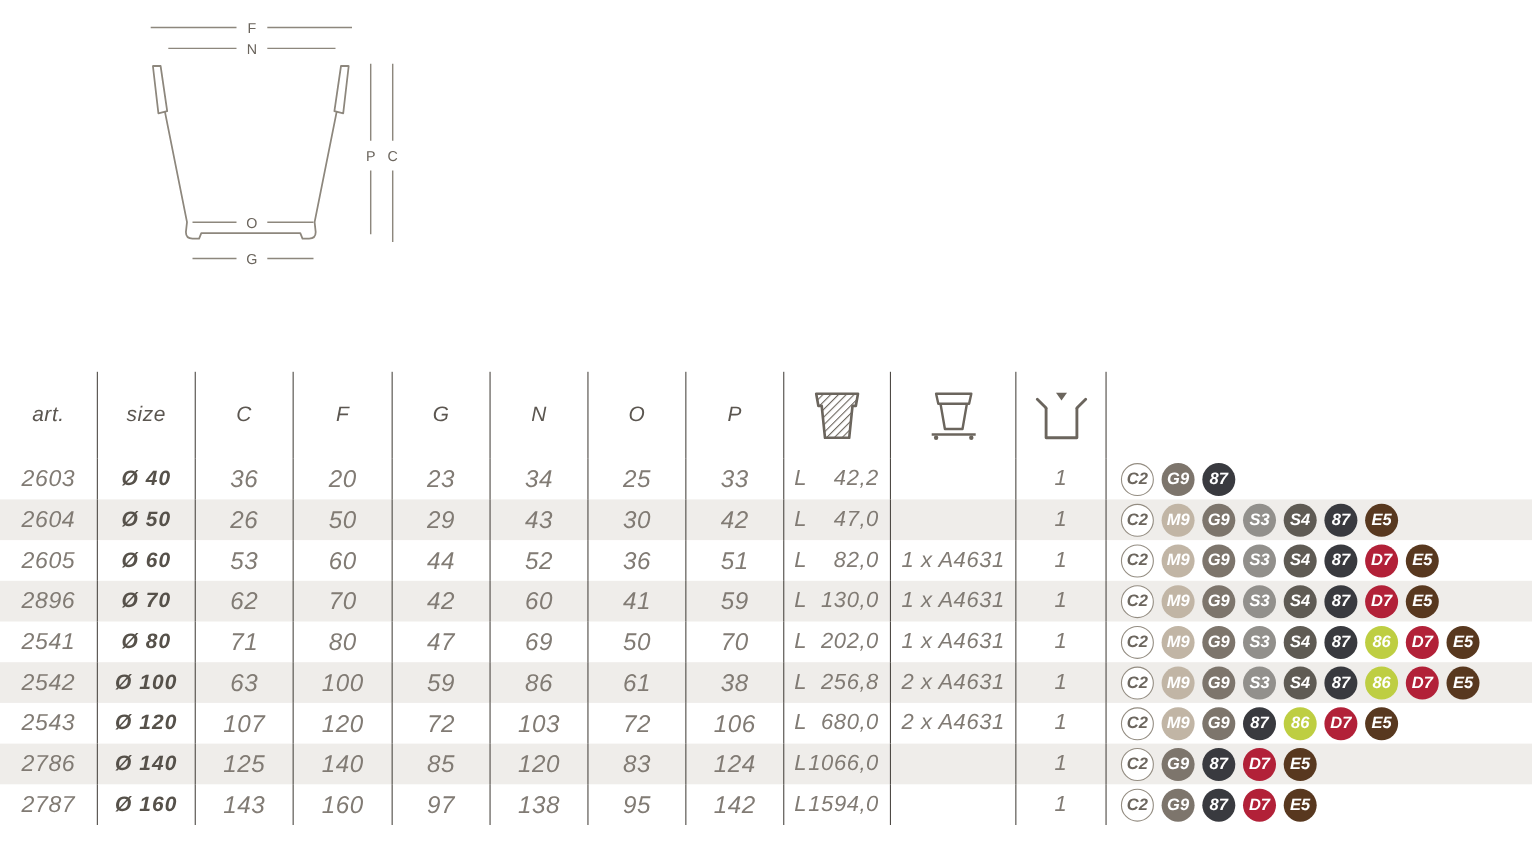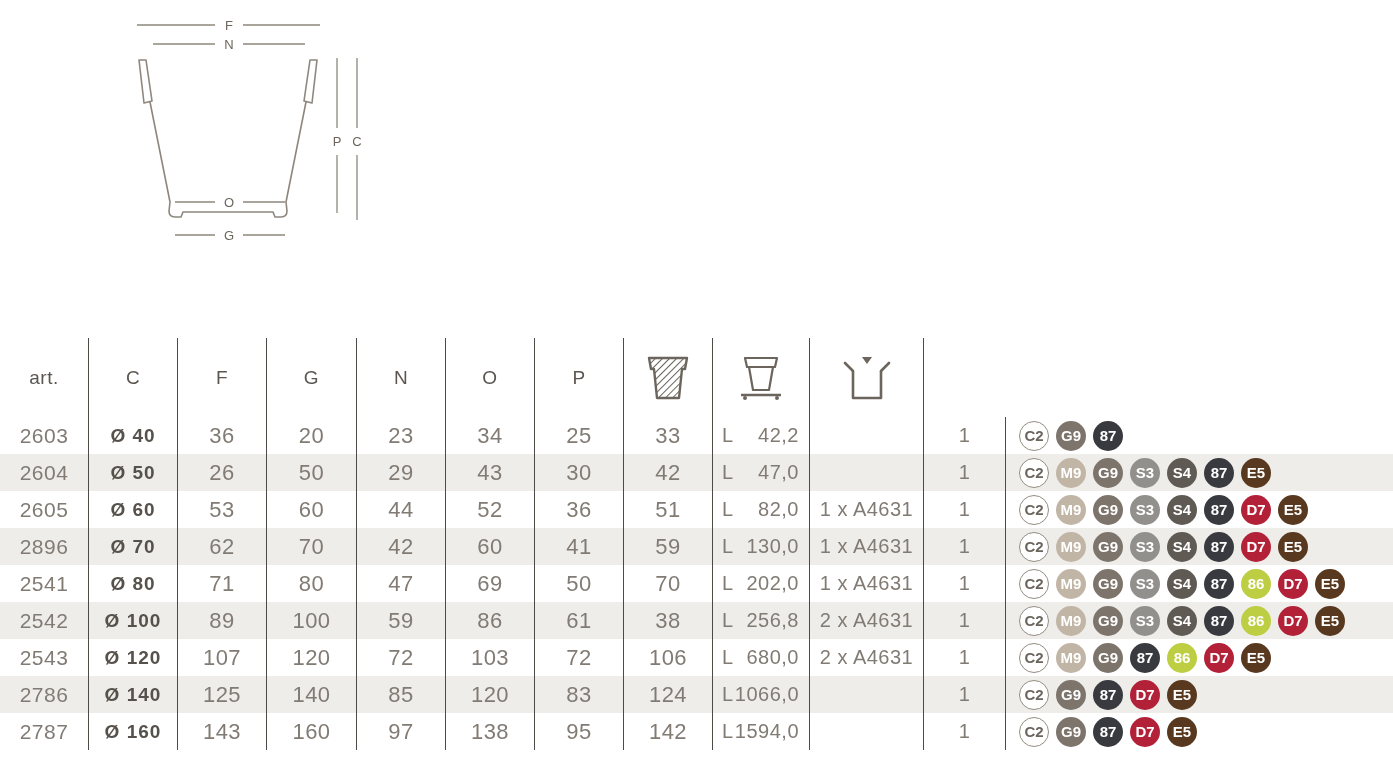--- a/index.html
+++ b/index.html
@@ -10,21 +10,21 @@
   }
 
   
   .diagram { position:absolute; left:103px; top:5px; width:275px; height:250px; }
   .diagram svg { display:block; }
   .dim-line { stroke:#8d877d; stroke-width:1.3; fill:none; }
   .pot-line { stroke:#8d877d; stroke-width:1.6; fill:none; stroke-linejoin:round; stroke-linecap:round; }
   .dim-label { fill:#6b655d; font-size:13px; font-family:"Liberation Sans", sans-serif; }
 
   
-  .spec-table { position:absolute; left:0; top:338px; width:1393px; color:#817b74; }
+  .spec-table { position:absolute; left:0; top:338px; width:1393px; color:#817b74;font-style:italic; }
   .tr {
     display:grid;
     grid-template-columns:89px 89px 89px 90px 89px 89px 89px 89px 97px 114px 82px 1fr;
     align-items:stretch;
   }
   .thead-row { height:79px; }
   .body-row { height:37px; }
   .striped { background:#efedea; }
   .td, .th {
     display:flex; align-items:center; justify-content:center;
@@ -78,20 +78,21 @@
 
     <line class="dim-line" x1="254" y1="53" x2="254" y2="123"></line>
     <line class="dim-line" x1="254" y1="150" x2="254" y2="215"></line>
     <text class="dim-label" x="254" y="141" text-anchor="middle">C</text>
   </svg>
 </div>
 
 <div class="spec-table">
   <div class="tr thead-row">
     <div class="th">art.</div>
+    <div class="th">size</div>
     <div class="th">C</div>
     <div class="th">F</div>
     <div class="th">G</div>
     <div class="th">N</div>
     <div class="th">O</div>
     <div class="th">P</div>
 
     <div class="th icon-head">
       <svg width="46" height="48" viewBox="0 0 46 48">
         <defs>
@@ -247,21 +248,21 @@
           <div class="swatch" style="background: rgb(95, 91, 84); color: rgb(255, 255, 255);">S4</div>
           <div class="swatch" style="background: rgb(57, 58, 63); color: rgb(255, 255, 255);">87</div>
           <div class="swatch" style="background: rgb(190, 206, 66); color: rgb(255, 255, 255);">86</div>
           <div class="swatch" style="background: rgb(178, 33, 56); color: rgb(255, 255, 255);">D7</div>
           <div class="swatch" style="background: rgb(88, 56, 31); color: rgb(255, 255, 255);">E5</div>
         </div>
       </div>
       <div class="tr body-row striped">
         <div class="td art-cell">2542</div>
         <div class="td size-cell">Ø 100</div>
-        <div class="td dim-cell">89</div>
+        <div class="td dim-cell">63</div>
         <div class="td dim-cell">100</div>
         <div class="td dim-cell">59</div>
         <div class="td dim-cell">86</div>
         <div class="td dim-cell">61</div>
         <div class="td dim-cell">38</div>
         <div class="td liters-cell">
           <span>L</span>
           <span>256,8</span>
         </div>
         <div class="td trolley-cell">2 x A4631</div>

